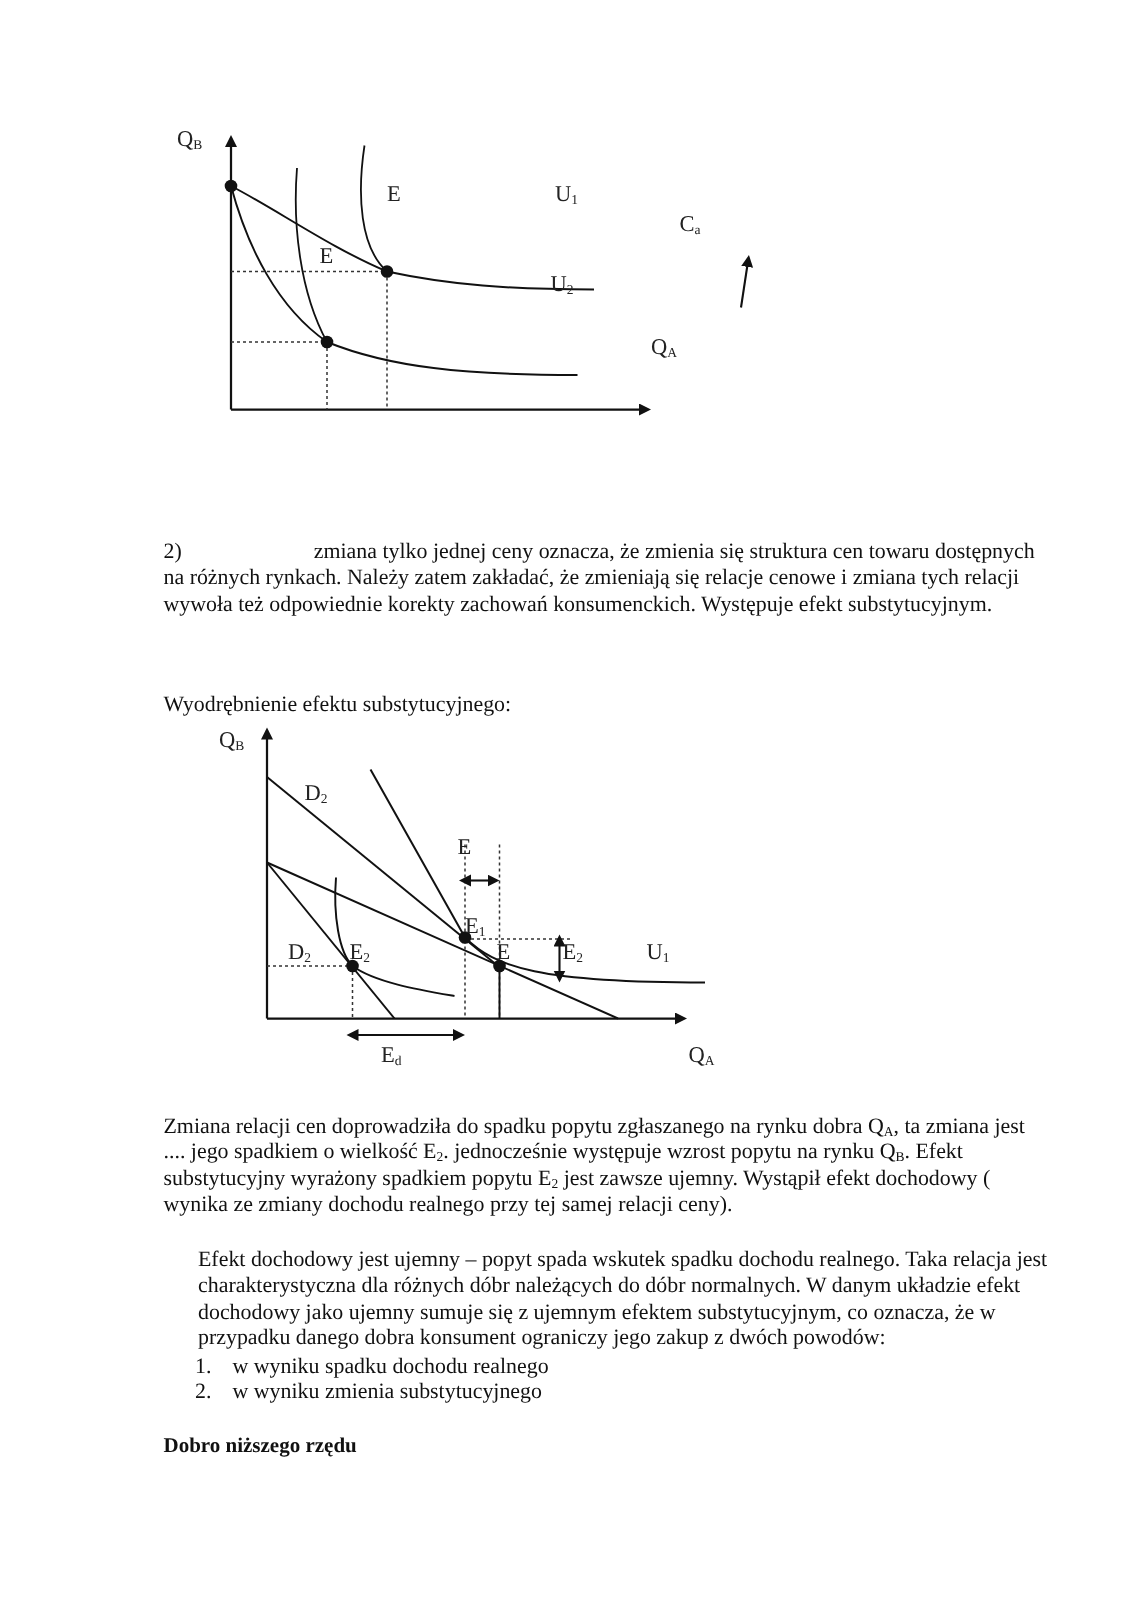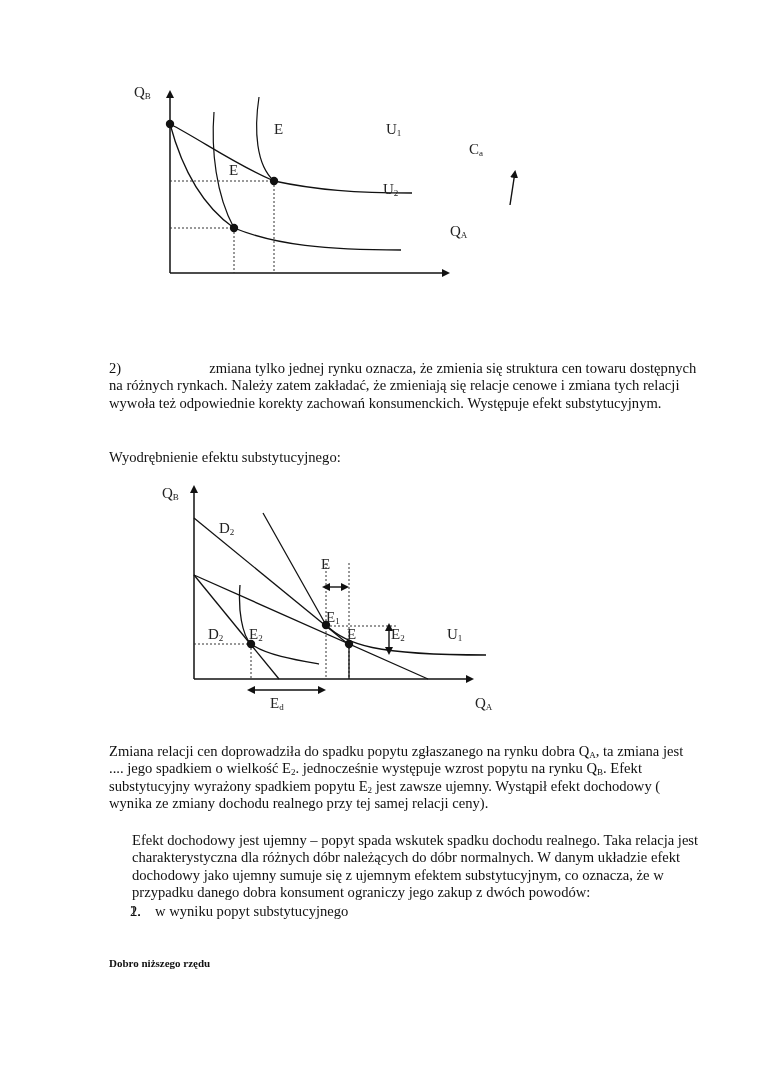--- a/index.html
+++ b/index.html
@@ -1,29 +1,29 @@
 <!DOCTYPE html>
 <html><head>
   <meta charset="utf-8">
   <style>
     html, body { margin: 0; padding: 0; background: #ffffff; }
     body { width: 760px; height: 1075px; position: relative; overflow: hidden;
            font-family: "Liberation Serif", serif; color: #111; }
-    .fig { position: absolute; margin-left: 16px; }
+    .fig { position: absolute; }
     .fig svg { display: block; }
     .lbl { font-family: "Liberation Serif", serif; font-size: 15px; fill: #222; }
     .sub { font-size: 9px; }
     .para { position: absolute; left: 109px; width: 590px; font-size: 14.6px; line-height: 17.3px; margin: 0; }
     .para sub { font-size: 9px; vertical-align: -2px; line-height: 0; }
     .gap { display: inline-block; width: 88px; }
     ol.list { position: absolute; left: 109px; top: 903px; margin: 0; padding: 0; list-style: none; font-size: 14.6px; line-height: 17.3px; }
     ol.list li { padding-left: 22px; position: relative; }
     ol.list li .num { position: absolute; left: 21px; width: 20px; }
     ol.list li .txt { margin-left: 24px; }
-    .heading { position: absolute; left: 109px; top: 957px; font-weight: bold; font-size: 11px; margin: 0; }
+    .heading { position: absolute; left: 109px; top: 957px; font-weight: bold; font-size: 14px; margin: 0; }
   </style>
 </head>
 <body>
 
 <div class="fig" style="left:0;top:0;">
   <svg width="560" height="300" viewBox="0 0 560 300">
     <defs>
       <marker id="ah" markerWidth="10" markerHeight="10" refX="6" refY="4" orient="auto" markerUnits="userSpaceOnUse">
         <path d="M0,0 L8,4 L0,8 Z" fill="#111"></path>
       </marker>
@@ -58,25 +58,25 @@
     <text class="lbl" x="258" y="134">E</text>
     <text class="lbl" x="213" y="175">E</text>
     <text class="lbl" x="370" y="134"><tspan>U</tspan><tspan class="sub" dy="2">1</tspan></text>
     <text class="lbl" x="367" y="194"><tspan>U</tspan><tspan class="sub" dy="2">2</tspan></text>
     <text class="lbl" x="453" y="154"><tspan>C</tspan><tspan class="sub" dy="2">a</tspan></text>
     <text class="lbl" x="434" y="236"><tspan>Q</tspan><tspan class="sub" dy="2">A</tspan></text>
   </svg>
 </div>
 
 <p class="para" style="top:360px;">
-  <span>2)</span><span class="gap"></span><span>zmiana tylko jednej rynku oznacza, że zmienia się struktura cen towaru</span>
+  <span>2)</span><span class="gap"></span><span>zmiana tylko jednej ceny oznacza, że zmienia się struktura cen towaru</span>
   <span>dostępnych na różnych rynkach. Należy zatem zakładać, że zmieniają się relacje cenowe i zmiana tych relacji wywoła też odpowiednie korekty zachowań konsumenckich. Występuje efekt substytucyjnym.</span>
 </p>
 
-<p class="para" style="top:449px;">Wyodrębnienie efektu substytucyjnego:</p>
+<p class="para" style="top:462px;">Wyodrębnienie efektu substytucyjnego:</p>
 
 <div class="fig" style="left:0;top:470px;">
   <svg width="520" height="250" viewBox="0 470 520 250">
     <defs>
       <marker id="ah2" markerWidth="10" markerHeight="10" refX="6" refY="4" orient="auto" markerUnits="userSpaceOnUse">
         <path d="M0,0 L8,4 L0,8 Z" fill="#111"></path>
       </marker>
       <marker id="ah2s" markerWidth="10" markerHeight="10" refX="2" refY="4" orient="auto-start-reverse" markerUnits="userSpaceOnUse">
         <path d="M0,0 L8,4 L0,8 Z" fill="#111"></path>
       </marker>
@@ -121,17 +121,17 @@
     <text class="lbl" x="254" y="708"><tspan>E</tspan><tspan class="sub" dy="2">d</tspan></text>
     <text class="lbl" x="459" y="708"><tspan>Q</tspan><tspan class="sub" dy="2">A</tspan></text>
   </svg>
 </div>
 
 <p class="para" style="top:743px;"><span>Zmiana relacji cen doprowadziła do spadku popytu zgłaszanego na rynku dobra Q</span><sub>A</sub><span>, ta zmiana jest .... jego spadkiem o wielkość E</span><sub>2</sub><span>. jednocześnie występuje wzrost popytu na rynku Q</span><sub>B</sub><span>. Efekt substytucyjny wyrażony spadkiem popytu E</span><sub>2</sub><span> jest zawsze ujemny. Wystąpił efekt dochodowy ( wynika ze zmiany dochodu realnego przy tej samej relacji ceny).</span></p>
 
 <p class="para" style="top:832px;margin-left:23px;">Efekt dochodowy jest ujemny – popyt spada wskutek spadku dochodu realnego. Taka relacja jest charakterystyczna dla różnych dóbr należących do dóbr normalnych. W danym układzie efekt dochodowy jako ujemny sumuje się z ujemnym efektem substytucyjnym, co oznacza, że w przypadku danego dobra konsument ograniczy jego zakup z dwóch powodów:</p>
 
 <ol class="list">
-  <li><span class="num">1.</span></li>
-  <li><span class="num">2.</span><span class="txt">w wyniku popyt substytucyjnego</span></li>
+  <li><span class="num">1.</span><span class="txt">w wyniku spadku dochodu realnego</span></li>
+  <li><span class="num">2.</span><span class="txt">w wyniku zmienia substytucyjnego</span></li>
 </ol>
 
 <p class="heading">Dobro niższego rzędu</p>
 
 </body></html>

